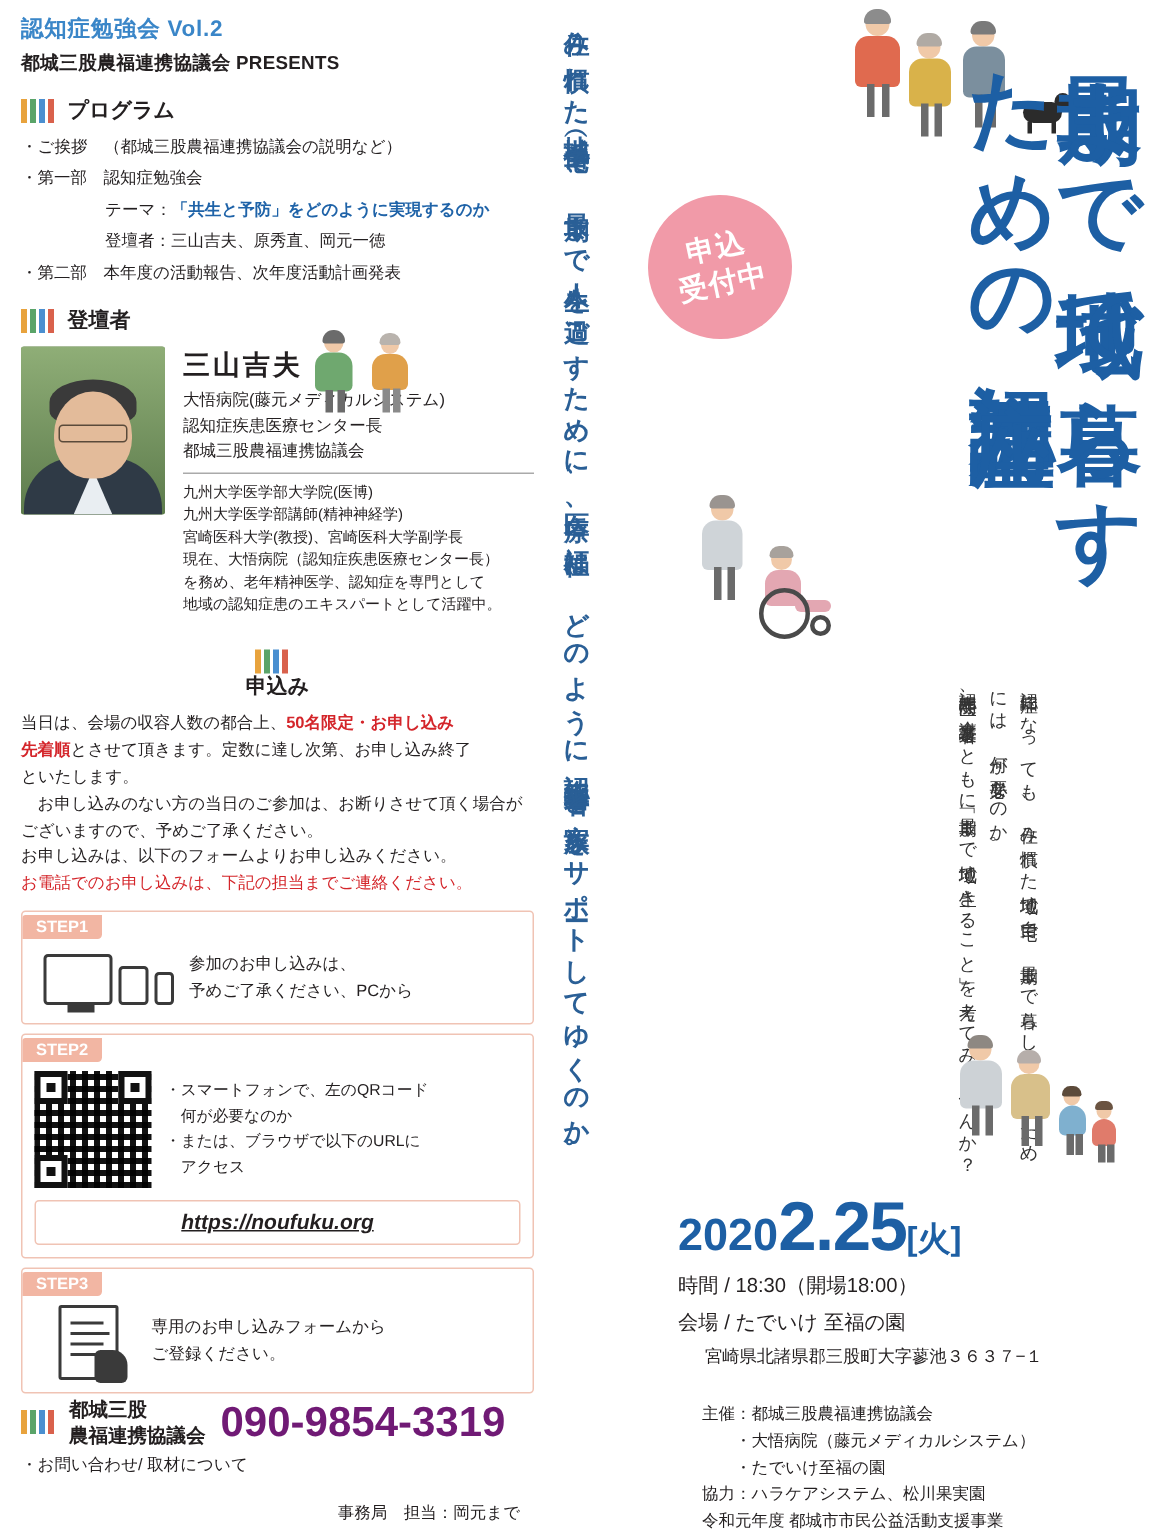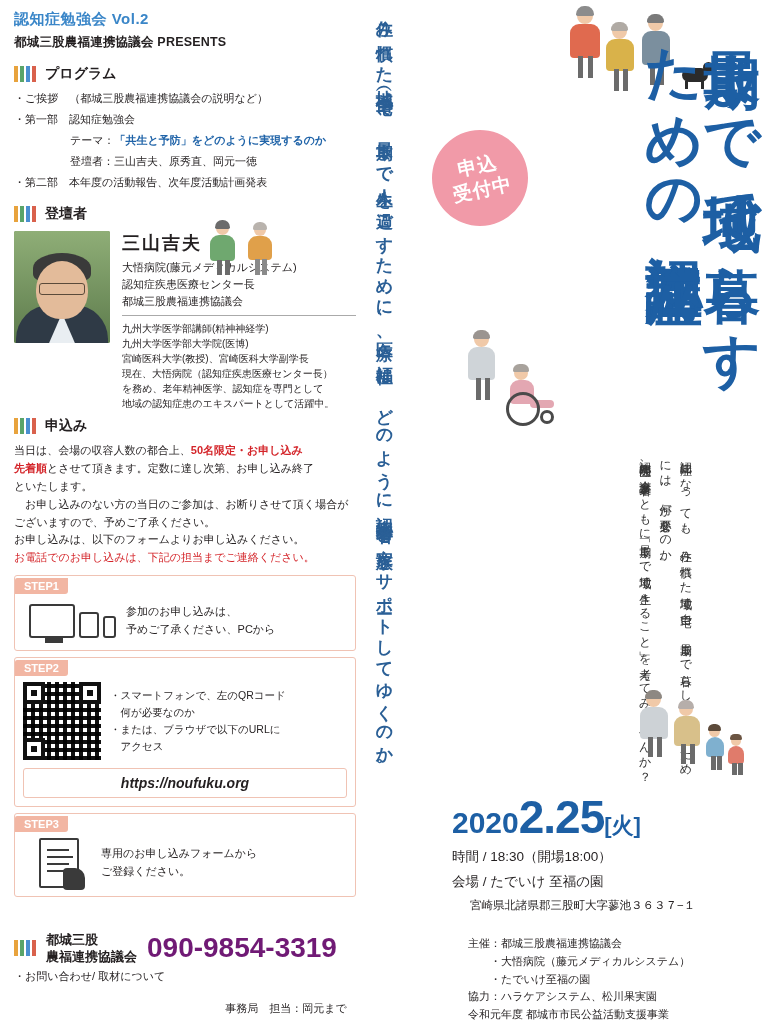--- a/index.html
+++ b/index.html
@@ -64,21 +64,21 @@
 
   .qr { width:78px; height:78px; background:
       repeating-linear-gradient(90deg,#111 0 4px,#fff 4px 8px),
       repeating-linear-gradient(0deg,#111 0 4px,transparent 4px 8px);
       background-blend-mode:multiply; position:relative; flex:0 0 78px; }
   .qr .corner { position:absolute; width:22px; height:22px; border:4px solid #111; background:#fff; }
   .qr .corner i { position:absolute; inset:4px; background:#111; }
   .qr .c1{left:0;top:0;} .qr .c2{right:0;top:0;} .qr .c3{left:0;bottom:0;}
   .step2-text { font-size:10.5px; line-height:1.62; padding-left:9px; }
   .url-box { margin:6px 8px 8px 8px; border:1px solid #f0c3b4; border-radius:3px; text-align:center; padding:5px 0; }
-  .url-box span { font-size:14px; font-weight:bold; font-style:italic; }
+  .url-box span { font-size:14px; font-weight:bold; font-style:italic;text-decoration:underline; }
 
   .doc-icon { width:40px; height:50px; border:2px solid #3a3a3a; border-radius:2px; position:relative; background:#fff; }
   .doc-icon .ln { position:absolute; left:6px; height:2px; background:#3a3a3a; }
   .doc-icon .hand { position:absolute; right:-8px; bottom:-4px; width:22px; height:22px; background:#3a3a3a; border-radius:4px 10px 4px 4px; }
 
   .footer { position:absolute; left:14px; bottom:8px; width:340px; }
   .footer-top { display:flex; align-items:center; }
   .org-name { font-size:13px; font-weight:bold; line-height:1.35; }
   .tel { font-size:28px; font-weight:bold; color:#701a75; letter-spacing:0px; margin-left:10px; }
   .footer-bottom { display:flex; font-size:11px; margin-top:3px; }
@@ -209,31 +209,31 @@
       </div>
       <div class="speaker-info">
         <div class="speaker-name">三山吉夫</div>
         <div class="speaker-roles">
           <div>大悟病院(藤元メディカルシステム)</div>
           <div>認知症疾患医療センター長</div>
           <div>都城三股農福連携協議会</div>
         </div>
         <div class="rule"></div>
         <div class="speaker-bio">
+          <div>九州大学医学部大学院(医博)</div>
           <div>九州大学医学部講師(精神神経学)</div>
-          <div>九州大学医学部大学院(医博)</div>
           <div>宮崎医科大学(教授)、宮崎医科大学副学長</div>
           <div>現在、大悟病院（認知症疾患医療センター長）</div>
           <div>を務め、老年精神医学、認知症を専門として</div>
           <div>地域の認知症患のエキスパートとして活躍中。</div>
         </div>
       </div>
     </div>
 
-    <div class="sec-head" style="margin-top:6px;">
+    <div class="sec-head" style="margin-top:22px;flex-direction:column;">
       <span class="bars">
           <i class="b1"></i>
           <i class="b2"></i>
           <i class="b3"></i>
           <i class="b4"></i>
         </span>
       <span class="sec-title">申込み</span>
     </div>
 
     <div class="apply-body">

